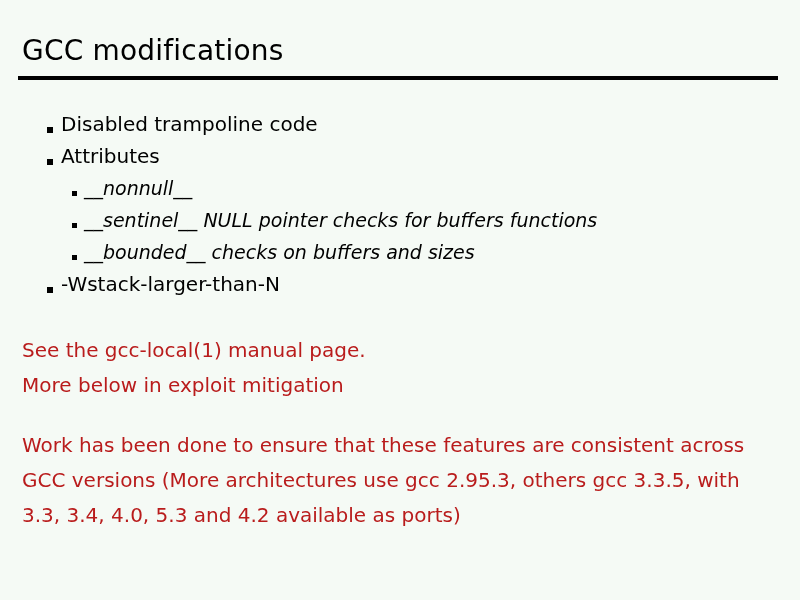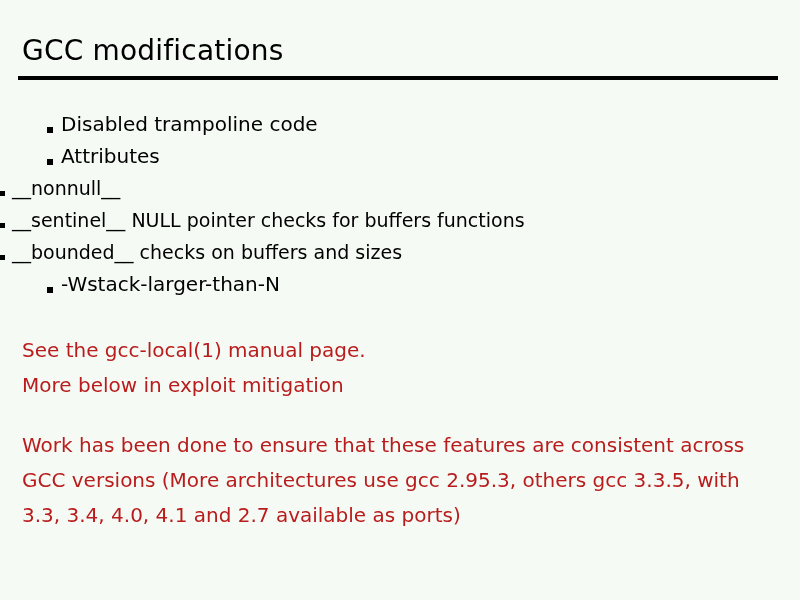--- a/index.html
+++ b/index.html
@@ -54,20 +54,22 @@
   }
   .bullet-row {
     display: flex;
     align-items: center;
     height: 32px;
   }
   .bullet-row.level1 {
     padding-left: 47px;
   }
   .bullet-row.level2 {
+    padding-left: 72px;
+    font-style: italic;
   }
   .marker {
     flex: 0 0 auto;
     display: inline-block;
     background: #000000;
   }
   .level1 > .marker {
     width: 6px;
     height: 6px;
     margin-top: 11px;
@@ -152,16 +154,16 @@
   </div>
 
   <div class="body-block note-block">
     <div class="body-line">See the gcc-local(1) manual page.</div>
     <div class="body-line">More below in exploit mitigation</div>
   </div>
 
   <div class="body-block para-block">
     <div class="body-line">Work has been done to ensure that these features are consistent across</div>
     <div class="body-line">GCC versions (More architectures use gcc 2.95.3, others gcc 3.3.5, with</div>
-    <div class="body-line">3.3, 3.4, 4.0, 4.1 and 2.7 available as ports)</div>
+    <div class="body-line">3.3, 3.4, 4.0, 5.3 and 4.2 available as ports)</div>
   </div>
 
 </div>
 
 </body></html>

